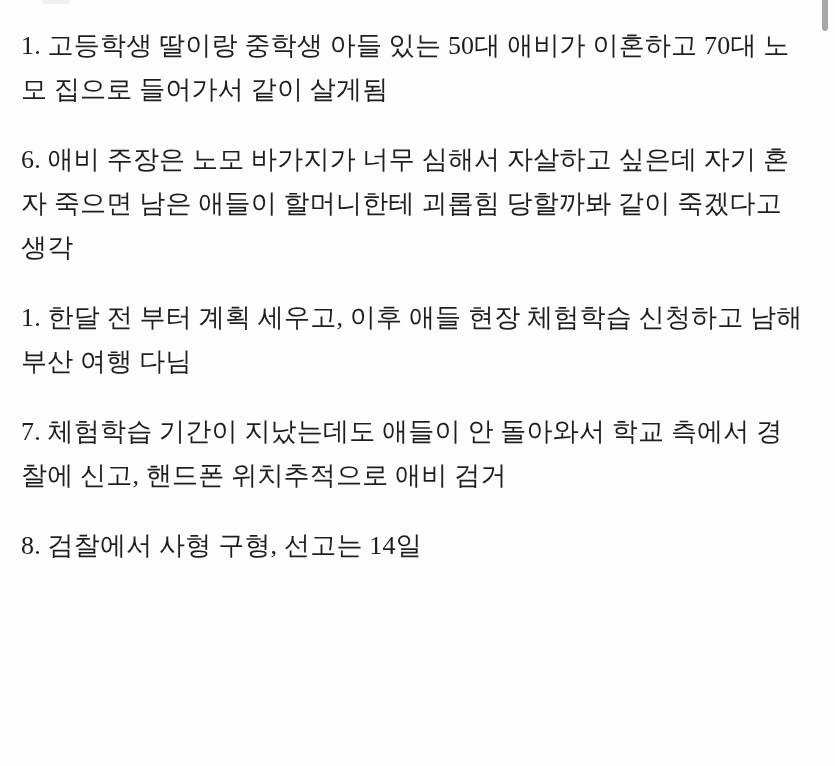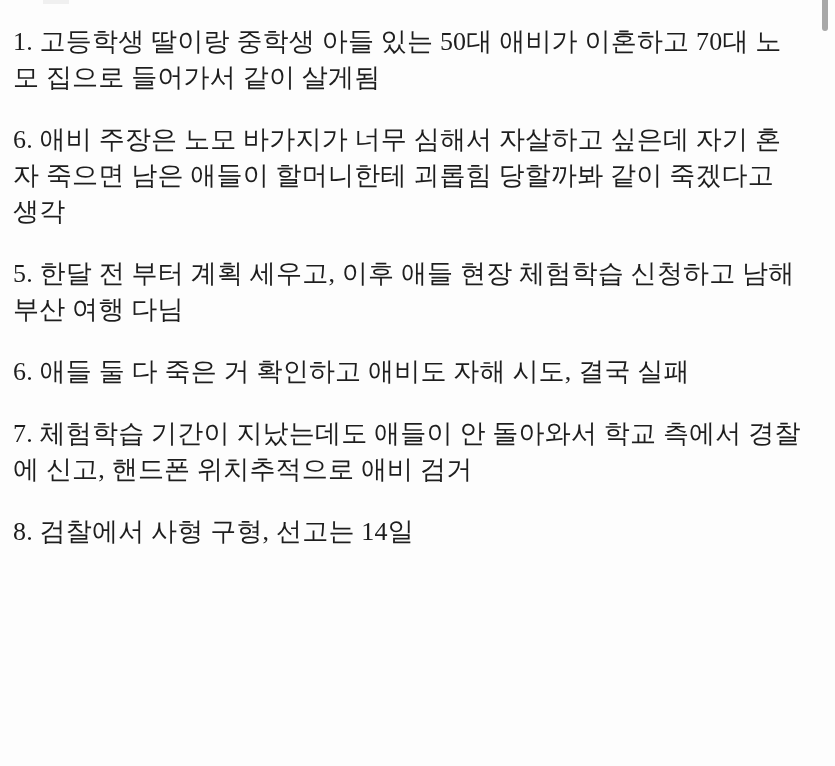--- a/index.html
+++ b/index.html
@@ -24,23 +24,23 @@
   }
   .text-column {
     position: absolute;
     left: 13px;
     top: 24px;
     width: 790px;
     color: #1e1e1e;
   }
   .list-item {
     font-size: 26px;
-    line-height: 36px;
+    line-height: 44px;
     letter-spacing: 0.2px;
-    margin: 0 0 26px 0;
+    margin: 0 0 26px 8px;
     color: #1e1e1e;
     word-break: normal;
     overflow-wrap: break-word;
     text-rendering: optimizeLegibility;
   }
   .scrollbar-thumb {
     position: absolute;
     right: 7px;
     top: 0;
     width: 6px;
@@ -60,21 +60,20 @@
 </head>
 <body>
 
 <div class="page">
 
   <div class="top-fragment"></div>
 
   <div class="text-column">
     <p class="list-item">1. 고등학생 딸이랑 중학생 아들 있는 50대 애비가 이혼하고 70대 노모 집으로 들어가서 같이 살게됨</p>
     <p class="list-item">6. 애비 주장은 노모 바가지가 너무 심해서 자살하고 싶은데 자기 혼자 죽으면 남은 애들이 할머니한테 괴롭힘 당할까봐 같이 죽겠다고 생각</p>
-    <p class="list-item">5. 한달 전 부터 계획 세우고, 이후 애들 현장 체험학습 신청하고 남해 부산 여행 다님</p>
-    <p class="list-item">6. 애들 둘 다 죽은 거 확인하고 애비도 자해 시도, 결국 실패</p>
+    <p class="list-item">1. 한달 전 부터 계획 세우고, 이후 애들 현장 체험학습 신청하고 남해 부산 여행 다님</p>
     <p class="list-item">7. 체험학습 기간이 지났는데도 애들이 안 돌아와서 학교 측에서 경찰에 신고, 핸드폰 위치추적으로 애비 검거</p>
     <p class="list-item">8. 검찰에서 사형 구형, 선고는 14일</p>
   </div>
 
   <div class="scrollbar-thumb"></div>
 
 </div>
 
 </body></html>

